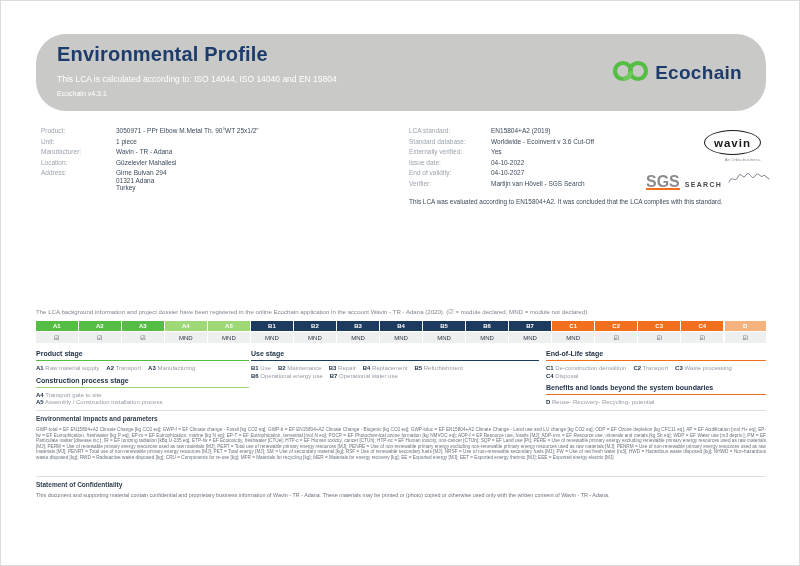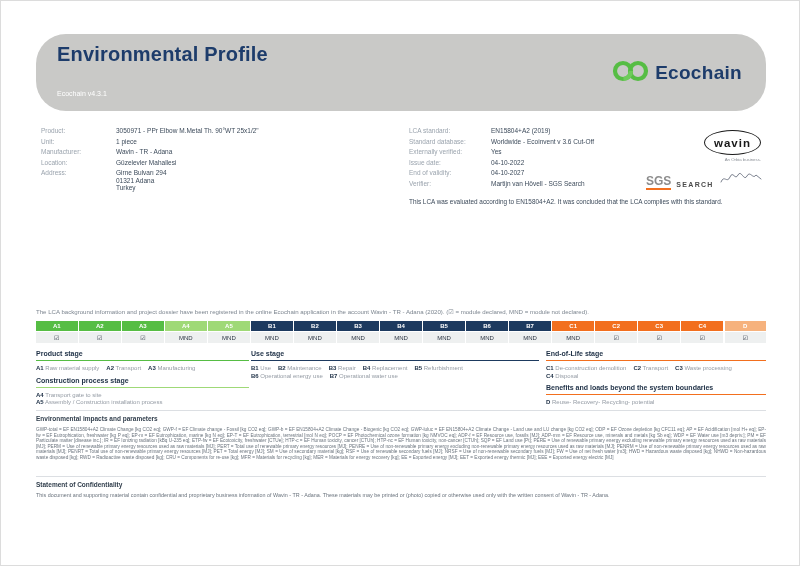--- a/index.html
+++ b/index.html
@@ -25,21 +25,21 @@
   #product-info .lbl { width:75px; }
   #lca-info { position:absolute; left:408px; top:126px; width:300px; }
   #lca-info .lbl { width:82px; }
   .lca-note { position:absolute; left:408px; top:197px; width:360px; font-size:6.4px; color:#3c4a5a; line-height:8px; }
   
   .wavin-logo { position:absolute; left:688px; top:129px; width:72px; text-align:right; }
   .wavin-oval { display:inline-block; border:1.6px solid #1a1a1a; border-radius:50%; padding:2px 9px 3px; }
   .wavin-word { font-size:11.5px; font-weight:700; color:#1a1a1a; letter-spacing:1px; }
   .wavin-tag  { margin-top:2px; font-size:4.3px; color:#8a8f96; }
   .sgs-block { position:absolute; left:645px; top:170px; display:flex; align-items:flex-end; gap:5px; }
-  .sgs-word { font-size:12px; font-weight:700; color:#8c8c8c; border-bottom:2px solid #f26f1e; line-height:11px; padding-bottom:1px; }
+  .sgs-word { font-size:16px; font-weight:700; color:#8c8c8c; border-bottom:2px solid #f26f1e; line-height:11px; padding-bottom:1px; }
   .sgs-search { font-size:7px; font-weight:700; color:#4a4a4a; letter-spacing:1.3px; padding-bottom:2px; }
   
   .reg-note { position:absolute; left:35px; top:307px; width:730px; font-size:6.1px; color:#7d8690; }
   
   .module-table { position:absolute; left:35px; top:320px; width:730px; display:flex; gap:1.5px; }
   .mod-col { flex:1 1 0; display:flex; flex-direction:column; gap:1px; }
   .mod-head { height:10px; display:flex; align-items:center; justify-content:center;
               color:#fff; font-size:6px; font-weight:700; }
   .mod-status { height:11px; display:flex; align-items:center; justify-content:center;
               background:#eef0f0; color:#2b3442; font-size:6px; }
@@ -73,20 +73,21 @@
   .stmt-heading { position:absolute; left:35px; top:480px; font-size:6.5px; font-weight:700; color:#33404e; }
   .stmt-text    { position:absolute; left:35px; top:491px; width:730px; font-size:5.4px; line-height:6.5px; color:#6a737d; }
 </style>
 </head>
 <body>
 
 <div class="page">
 
   <div class="banner">
     <div class="banner-title">Environmental Profile</div>
+    <div class="banner-sub">This LCA is calculated according to: ISO 14044, ISO 14040 and EN 15804</div>
     <div class="banner-ver">Ecochain v4.3.1</div>
     <div class="ecochain-logo">
       <span>
         <svg width="40" height="26" viewBox="0 0 40 26">
           <circle cx="12" cy="13" r="8" fill="none" stroke="#56bd44" stroke-width="4.2"></circle>
           <circle cx="27" cy="13" r="8" fill="none" stroke="#56bd44" stroke-width="4.2"></circle>
           <circle cx="12" cy="13" r="8" fill="none" stroke="#6ecb5a" stroke-width="4.2" stroke-dasharray="12 40"></circle>
         </svg>
       </span>
       <span class="ecochain-name">Ecochain</span>

